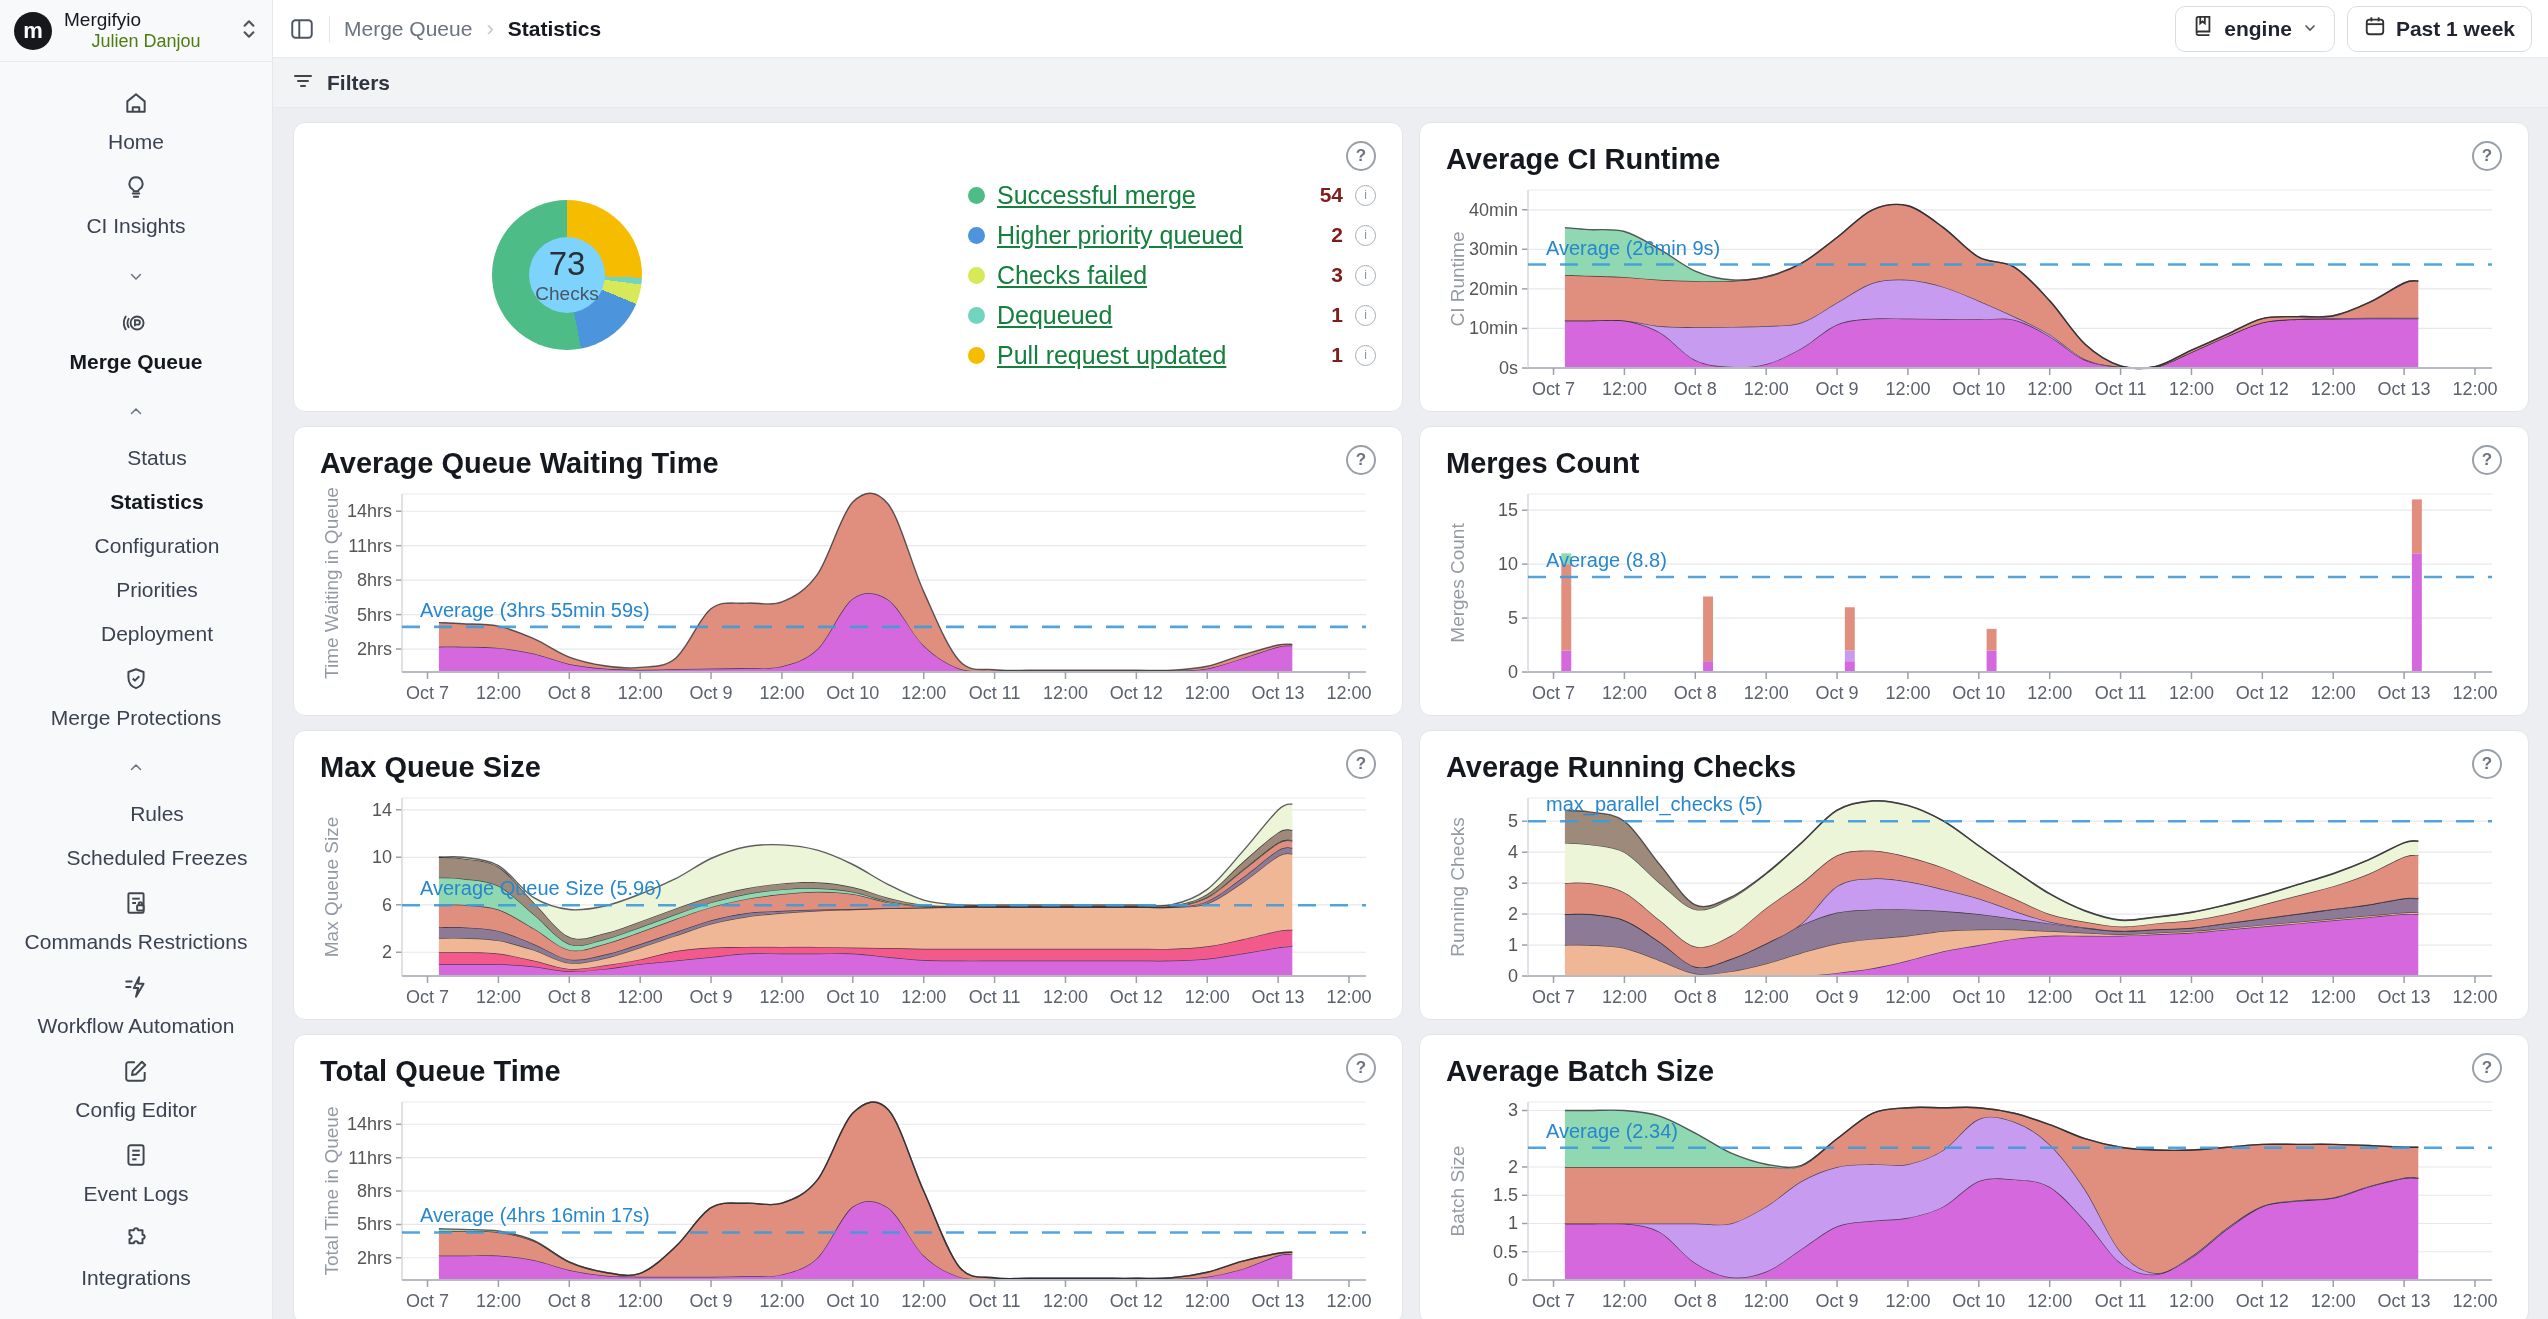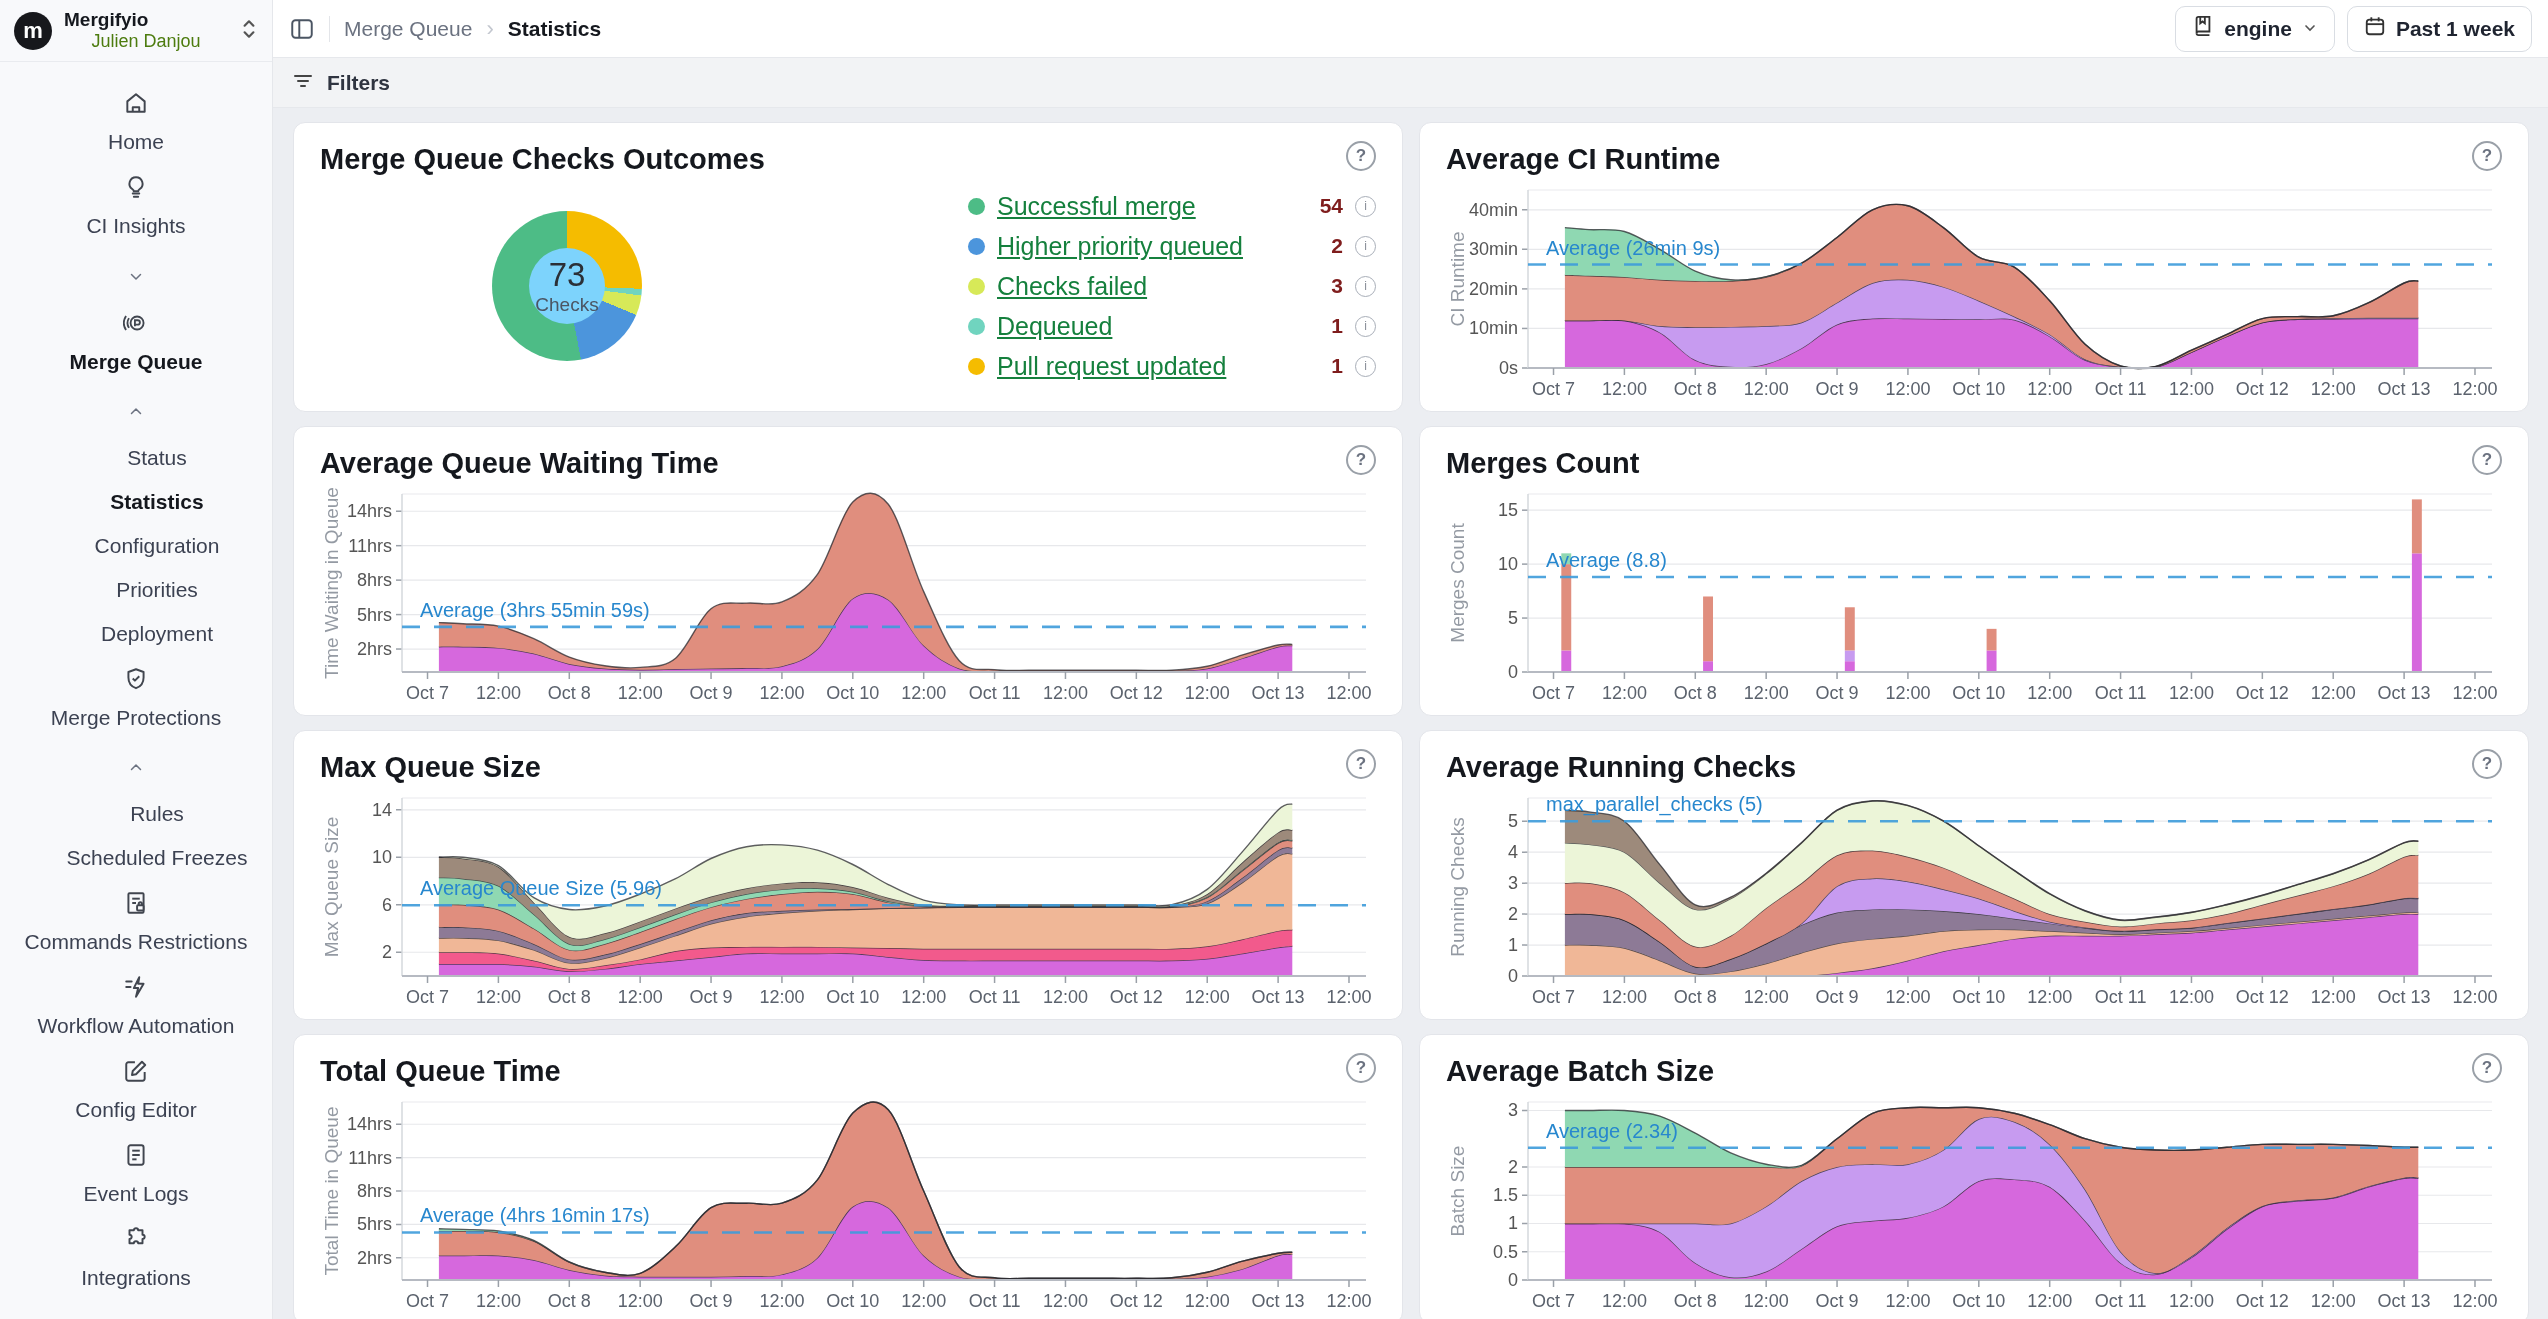--- a/index.html
+++ b/index.html
@@ -6,21 +6,21 @@
     font-family:"Liberation Sans", sans-serif;background:#ECEEF2;color:#1d2129;}
   .app{display:flex;width:2548px;height:1319px;}
   
   .sidebar{width:272px;min-width:272px;background:#F8F9FB;border-right:1px solid #E5E7EB;
     display:flex;flex-direction:column;position:relative;}
   .org-switcher{display:flex;align-items:center;gap:12px;padding:12px 14px;height:62px;
     border-bottom:1px solid #E9EBEF;box-sizing:border-box;cursor:pointer;}
   .logo{width:38px;height:38px;border-radius:50%;background:#17181c;color:#fff;display:flex;
     align-items:center;justify-content:center;font-weight:bold;font-size:22px;}
   .org-text{flex:1;line-height:1.15;}
-  .org-name{font-size:19px;font-weight:700;color:#15181e;}
+  .org-name{font-size:19px;font-weight:400;color:#15181e;}
   .org-user{font-size:18px;color:#4d7c0f;text-align:center;}
   .unfold{color:#555;}
   nav{padding:18px 10px 0 10px;flex:1;}
   .nav-item{display:flex;align-items:center;gap:14px;padding:10px 12px;border-radius:8px;
     font-size:21px;color:#3c4252;cursor:pointer;flex-direction:column;}
   .nav-item .nicon{width:28px;display:flex;justify-content:center;color:#41464f;}
   .nav-item.active{font-weight:700;color:#15181e;}
   .nav-item.sub{padding-left:54px;font-size:21px;}
   .nav-item .spacer{flex:1;}
   .chev{color:#6b7280;}
@@ -269,21 +269,20 @@
             <line x1="7" y1="12" x2="17" y2="12"></line>
             <line x1="10" y1="17" x2="14" y2="17"></line>
           </svg>
       </span>
       <span class="flabel">Filters</span>
     </div>
 
     <div class="content" id="cards">
         <section class="card">
           <div class="card-head">
-            <h2 class="card-title">Merge Queue Checks Outcomes</h2>
             <span class="help-icon">?</span>
           </div>
           <div class="donut-body">
             <div class="donut-wrap">
               <div class="donut" style="background:conic-gradient(#F5BC00 87deg 92.14285714285714deg,#70D4BF 92.14285714285714deg 97.28571428571428deg,#D7E958 97.28571428571428deg 112.71428571428571deg,#4C95DC 112.71428571428571deg 169.28571428571428deg,#4DBC86 169.28571428571428deg 447deg)"></div>
               <div class="donut-hole">
                 <div class="donut-value">73</div>
                 <div class="donut-label">Checks</div>
               </div>
             </div>

